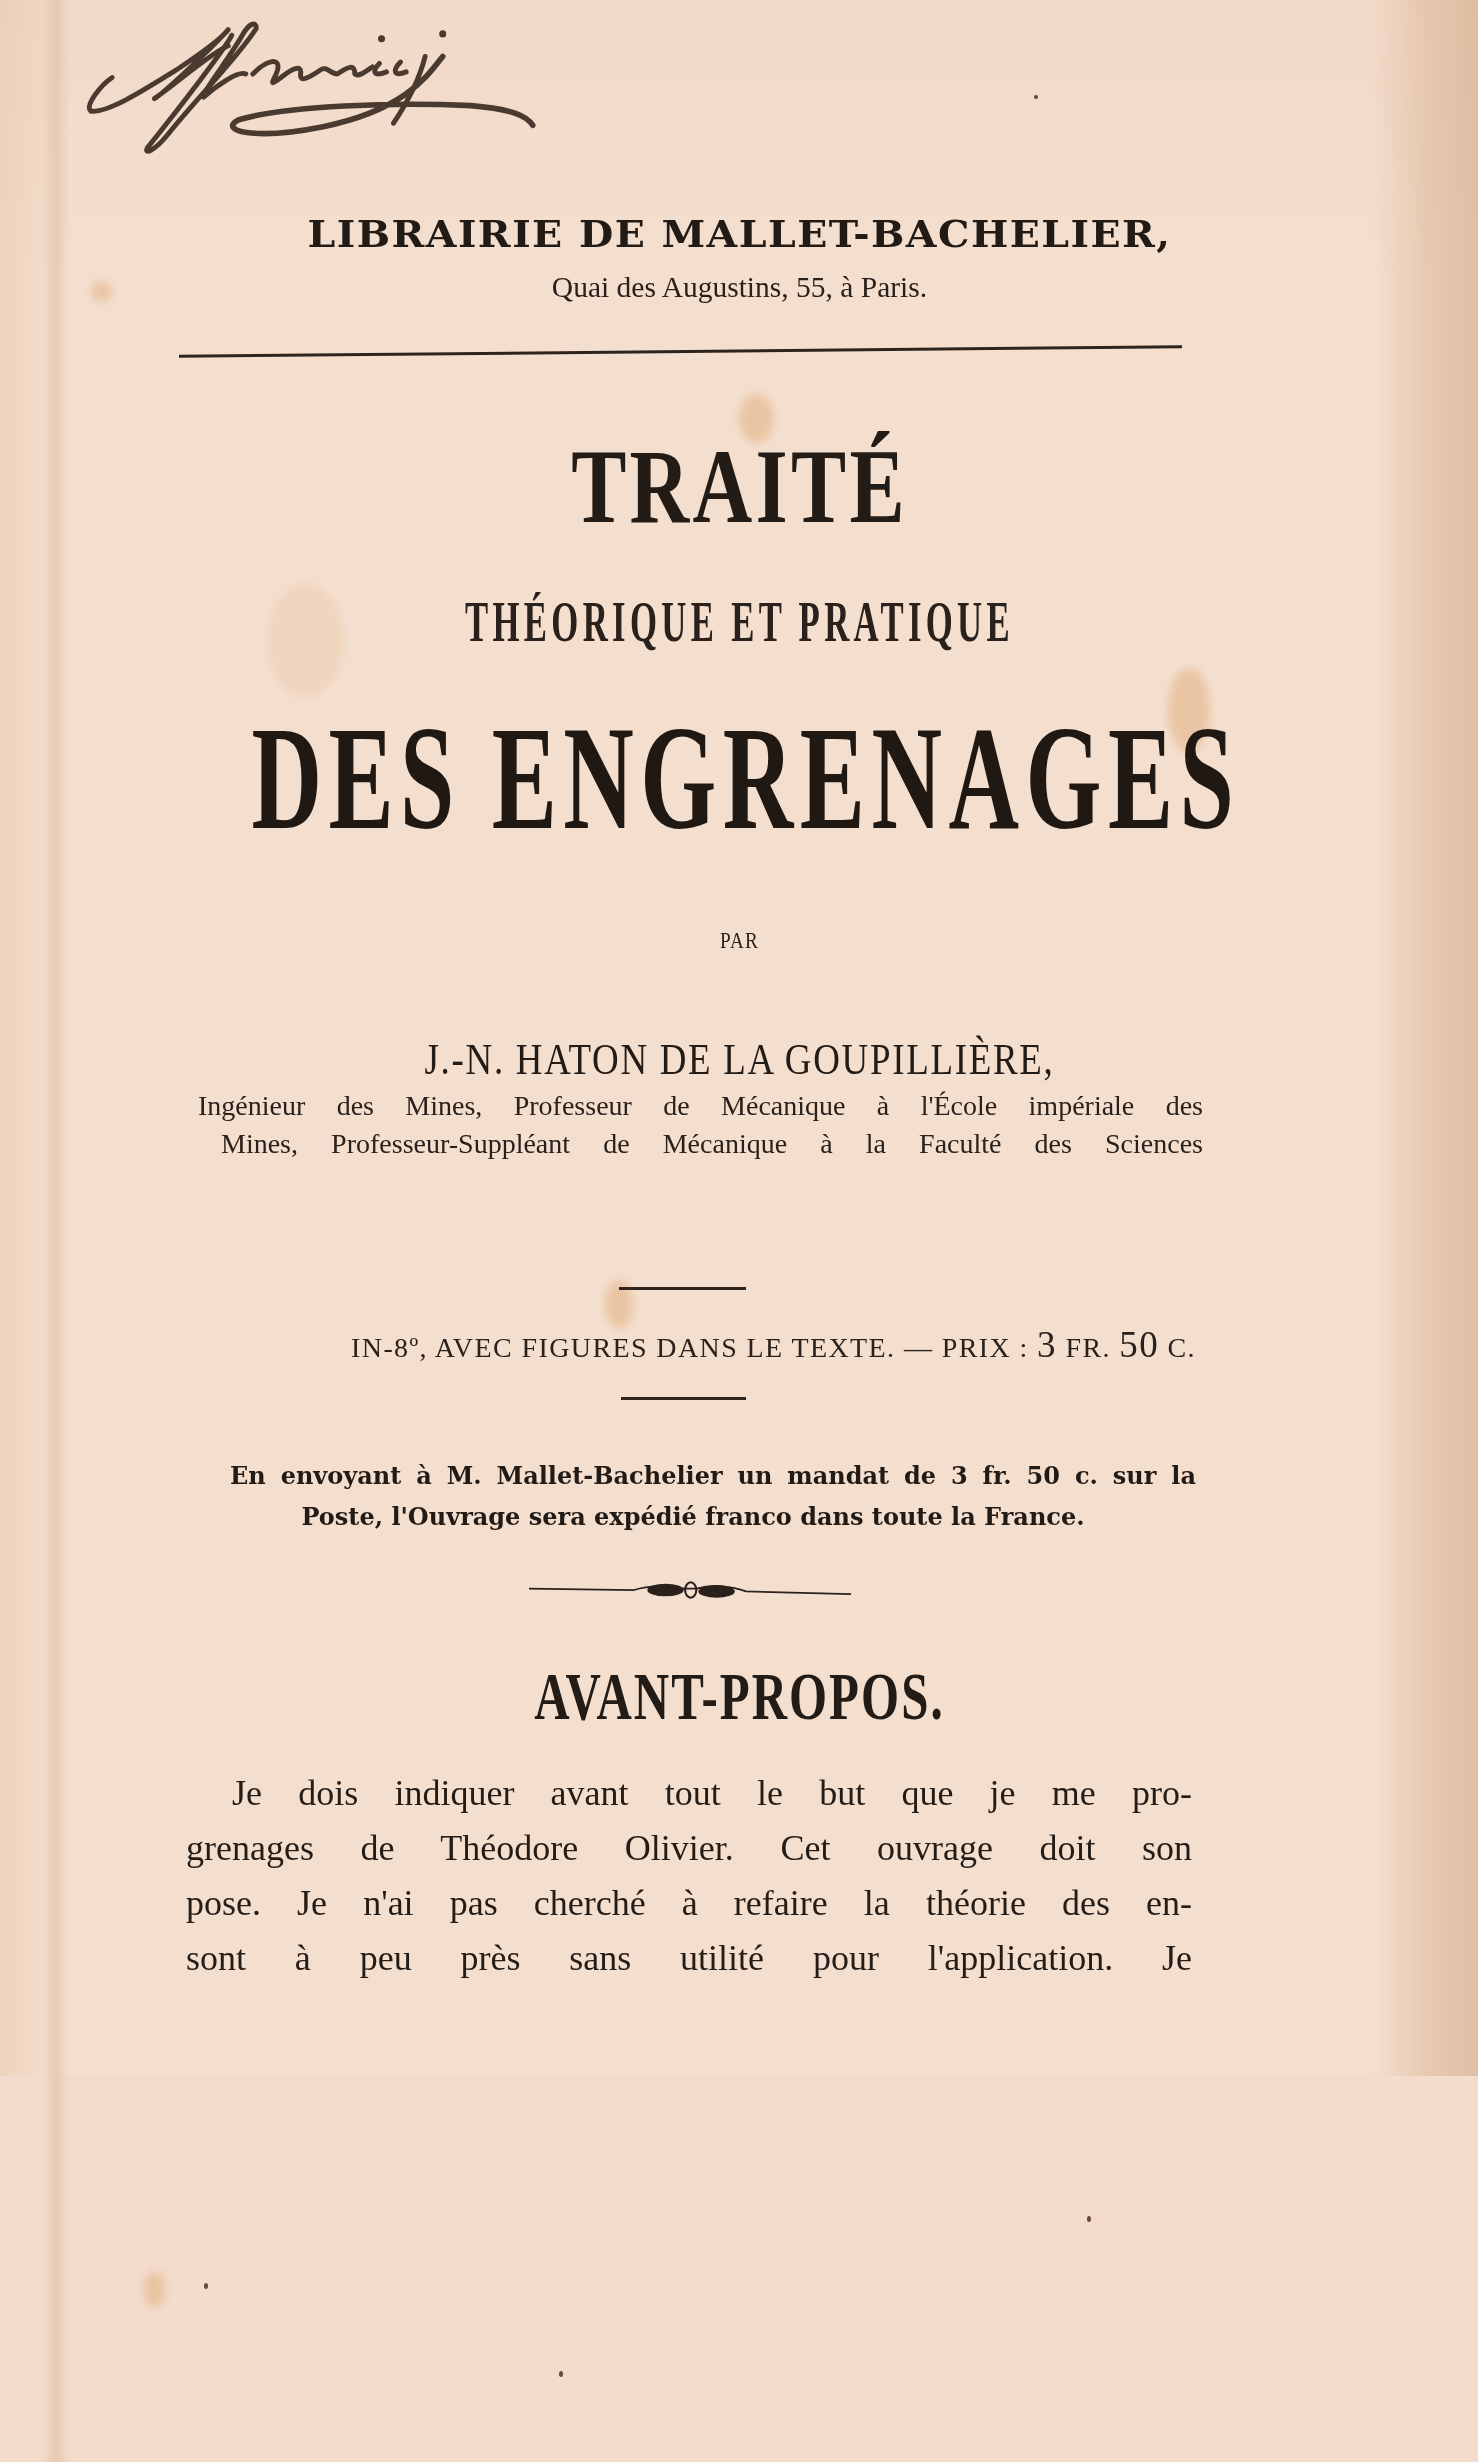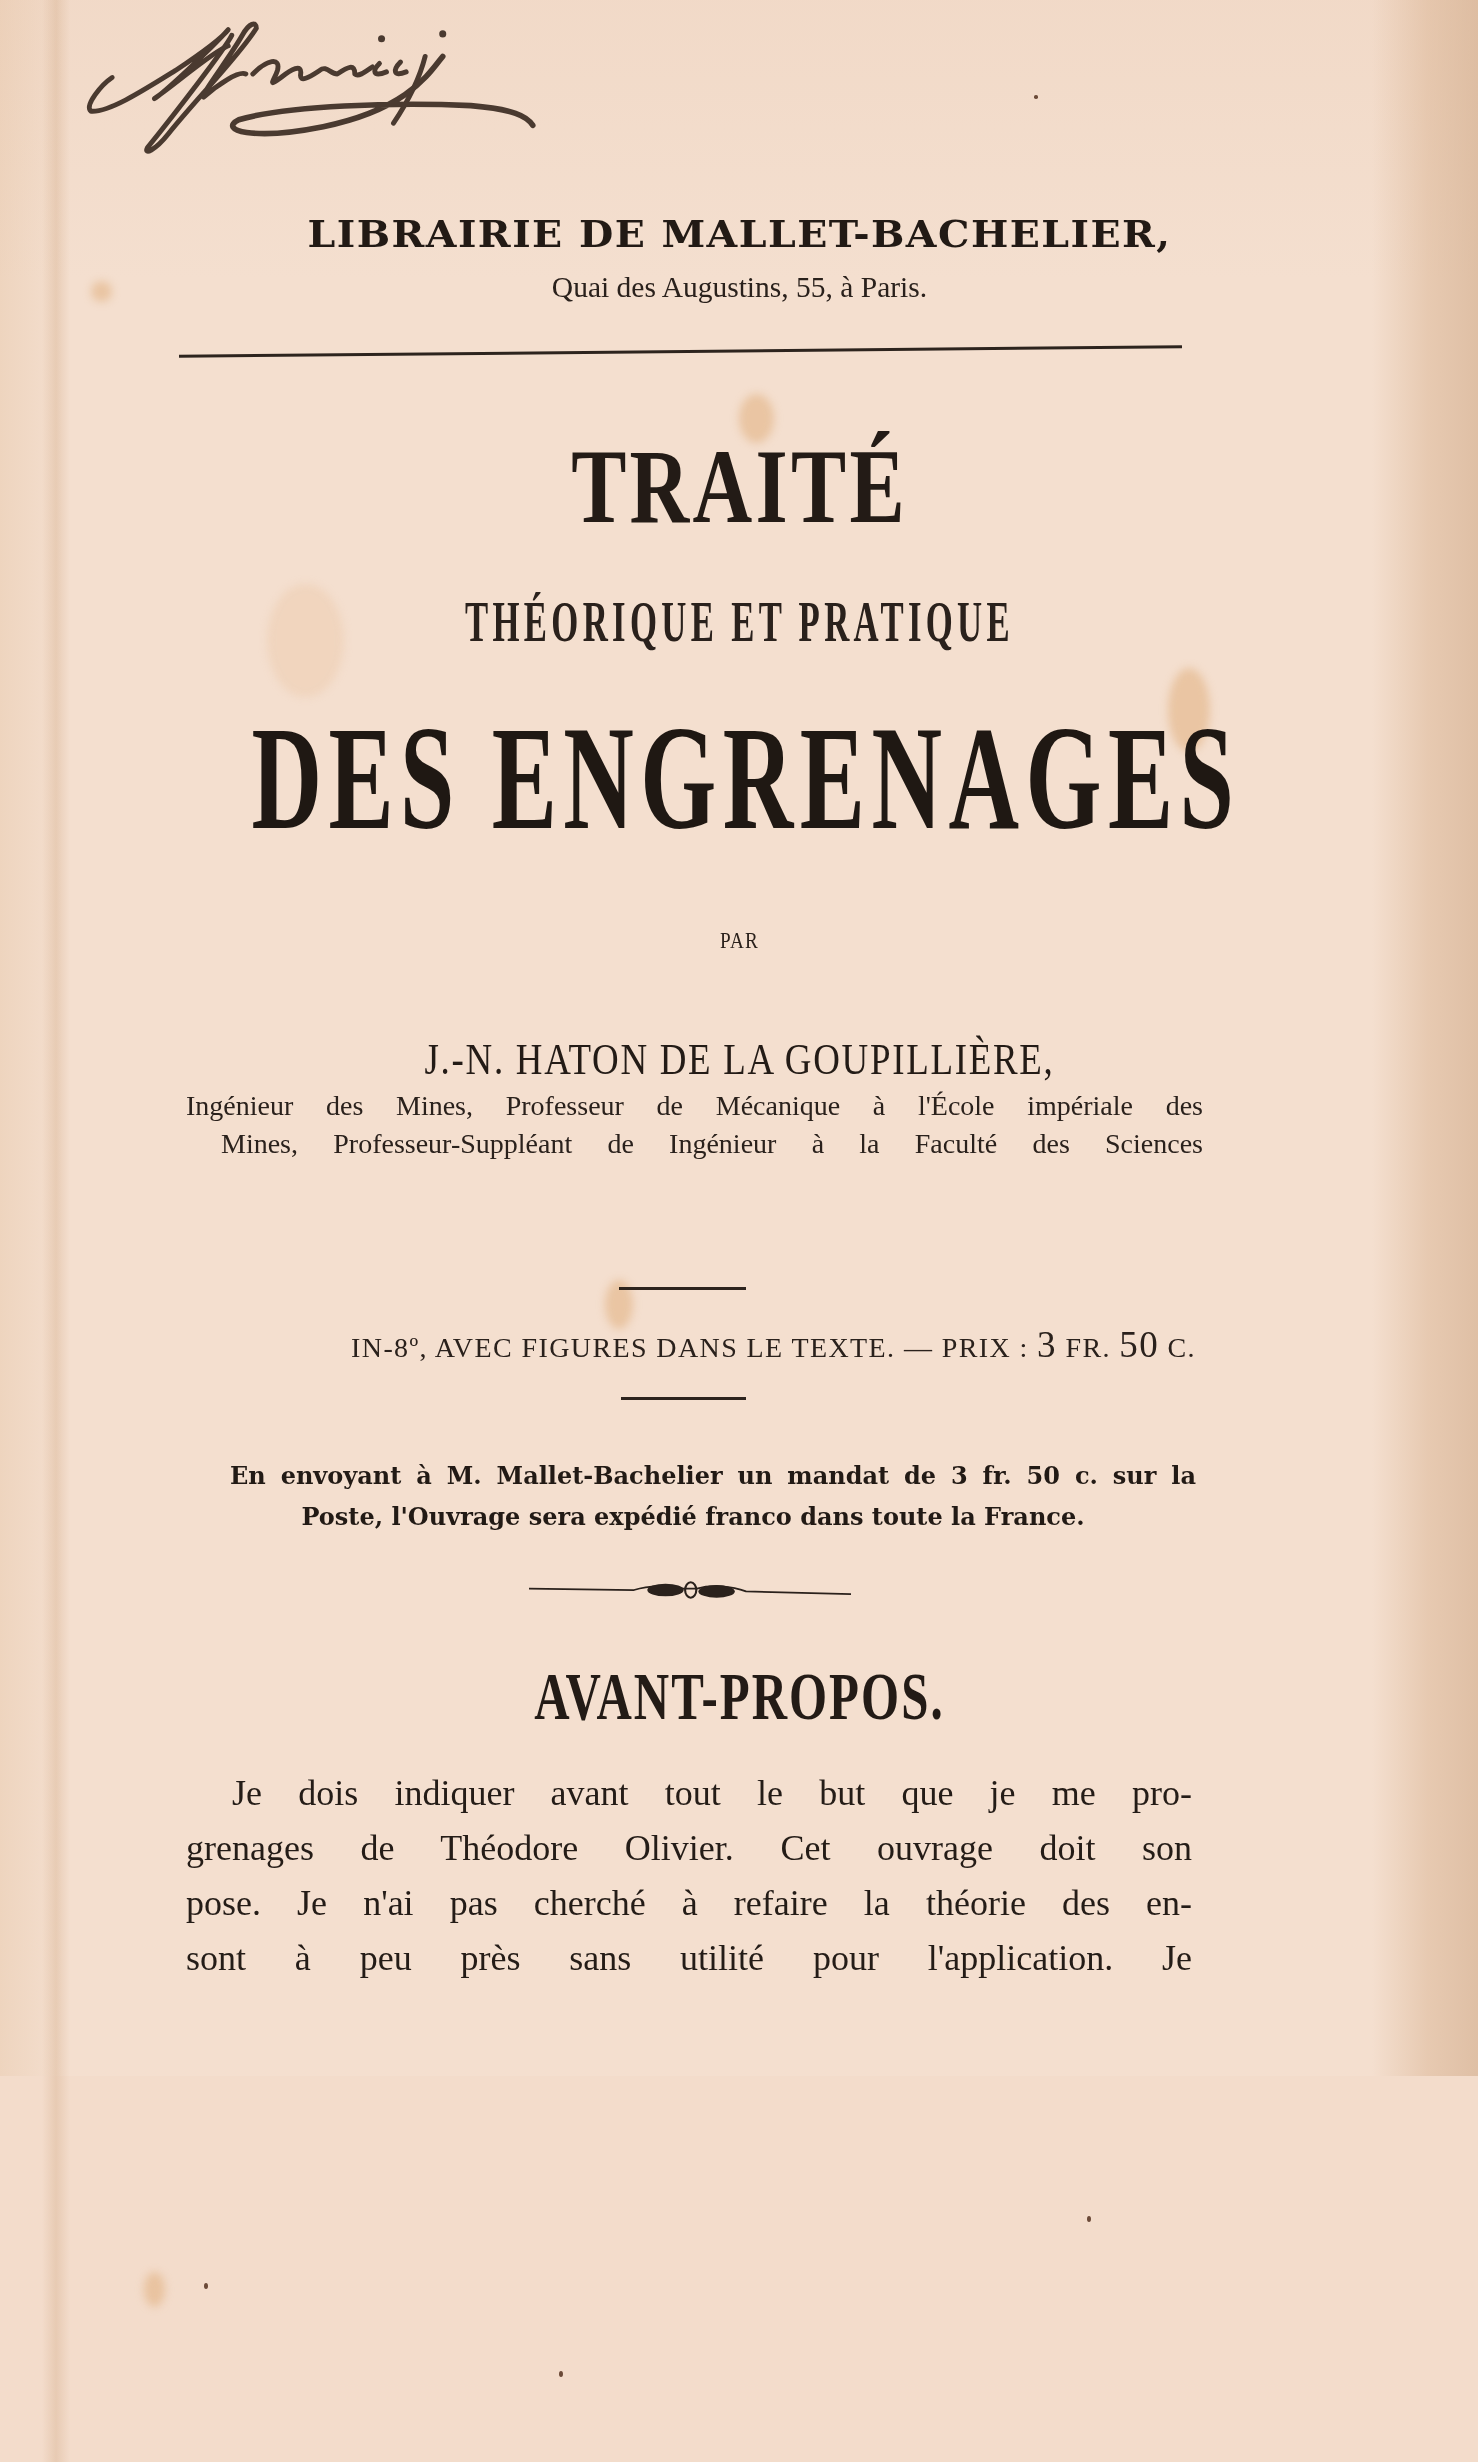--- a/index.html
+++ b/index.html
@@ -34,21 +34,21 @@
 
   .title-1 { top: 426px; font-family: "Liberation Serif", serif; font-size: 106px; font-weight: bold; letter-spacing: 4.2px; transform: scaleX(0.78); color: #231b16; }
   .title-2 { top: 590px; font-family: "Liberation Serif", serif; font-size: 56px; font-weight: bold; letter-spacing: 7px; transform: scaleX(0.62); color: #2a211c; }
   .title-3 { top: 693px; font-family: "Liberation Serif", serif; font-size: 148px; font-weight: bold; letter-spacing: 9.8px; transform: scaleX(0.66); color: #1f1813; }
 
   .par { top: 927px; font-family: "Liberation Serif", serif; font-size: 24px; letter-spacing: 1.4px; transform: scaleX(0.8); }
   .author { top: 1033px; font-family: "Liberation Serif", serif; font-size: 45px; letter-spacing: 2.1px; transform: scaleX(0.82); color: #231b16; }
 
   .credentials { position: absolute; left: 186px; width: 1017px; font-family: "Liberation Serif", serif; font-size: 28px; line-height: 38px; color: #2a211c; }
   .cred-line { display: block; white-space: nowrap; }
-  .cred-line.l1 { text-align: justify; text-align-last: justify; }
+  .cred-line.l1 { text-align: justify; text-align-last: justify; margin-left: 12px; }
   .cred-line.l2 { padding-left: 35px; text-align: justify; text-align-last: justify; }
   .cred-line.l3 { padding-left: 35px; }
 
   .short-rule { position: absolute; height: 2.8px; background: #2d241e; }
   .price { top: 1323px; font-family: "Liberation Serif", serif; font-size: 28px; letter-spacing: 1.4px; color: #2a211c; margin-left: 34px; }
   .price .big { font-size: 37px; }
 
   .order { position: absolute; left: 190px; width: 1006px; font-family: "DejaVu Serif", serif; font-weight: bold; font-size: 24px; line-height: 41px; color: #221a15; }
   .order .o1 { display: block; text-align: justify; text-align-last: justify; white-space: nowrap; margin-left: 40px; }
   .order .o2 { display: block; text-align: center; white-space: nowrap; }
@@ -98,21 +98,21 @@
 
   <div class="center title-1">TRAITÉ</div>
   <div class="center title-2">THÉORIQUE ET PRATIQUE</div>
   <div class="center title-3">DES ENGRENAGES</div>
 
   <div class="center par">PAR</div>
   <div class="center author">J.-N. HATON DE LA GOUPILLIÈRE,</div>
 
   <div class="credentials" style="top:1087px;">
     <span class="cred-line l1">Ingénieur des Mines, Professeur de Mécanique à l'École impériale des</span>
-    <span class="cred-line l2">Mines, Professeur-Suppléant de Ingénieur à la Faculté des Sciences</span>
+    <span class="cred-line l2">Mines, Professeur-Suppléant de Mécanique à la Faculté des Sciences</span>
   </div>
 
   <div class="short-rule" style="left:619px;top:1287px;width:127px;"></div>
 
   <div class="center price">
     <span>IN-8º, AVEC FIGURES DANS LE TEXTE. — PRIX :</span>
     <span class="big">3</span>
     <span>FR.</span>
     <span class="big">50</span>
     <span>C.</span>

